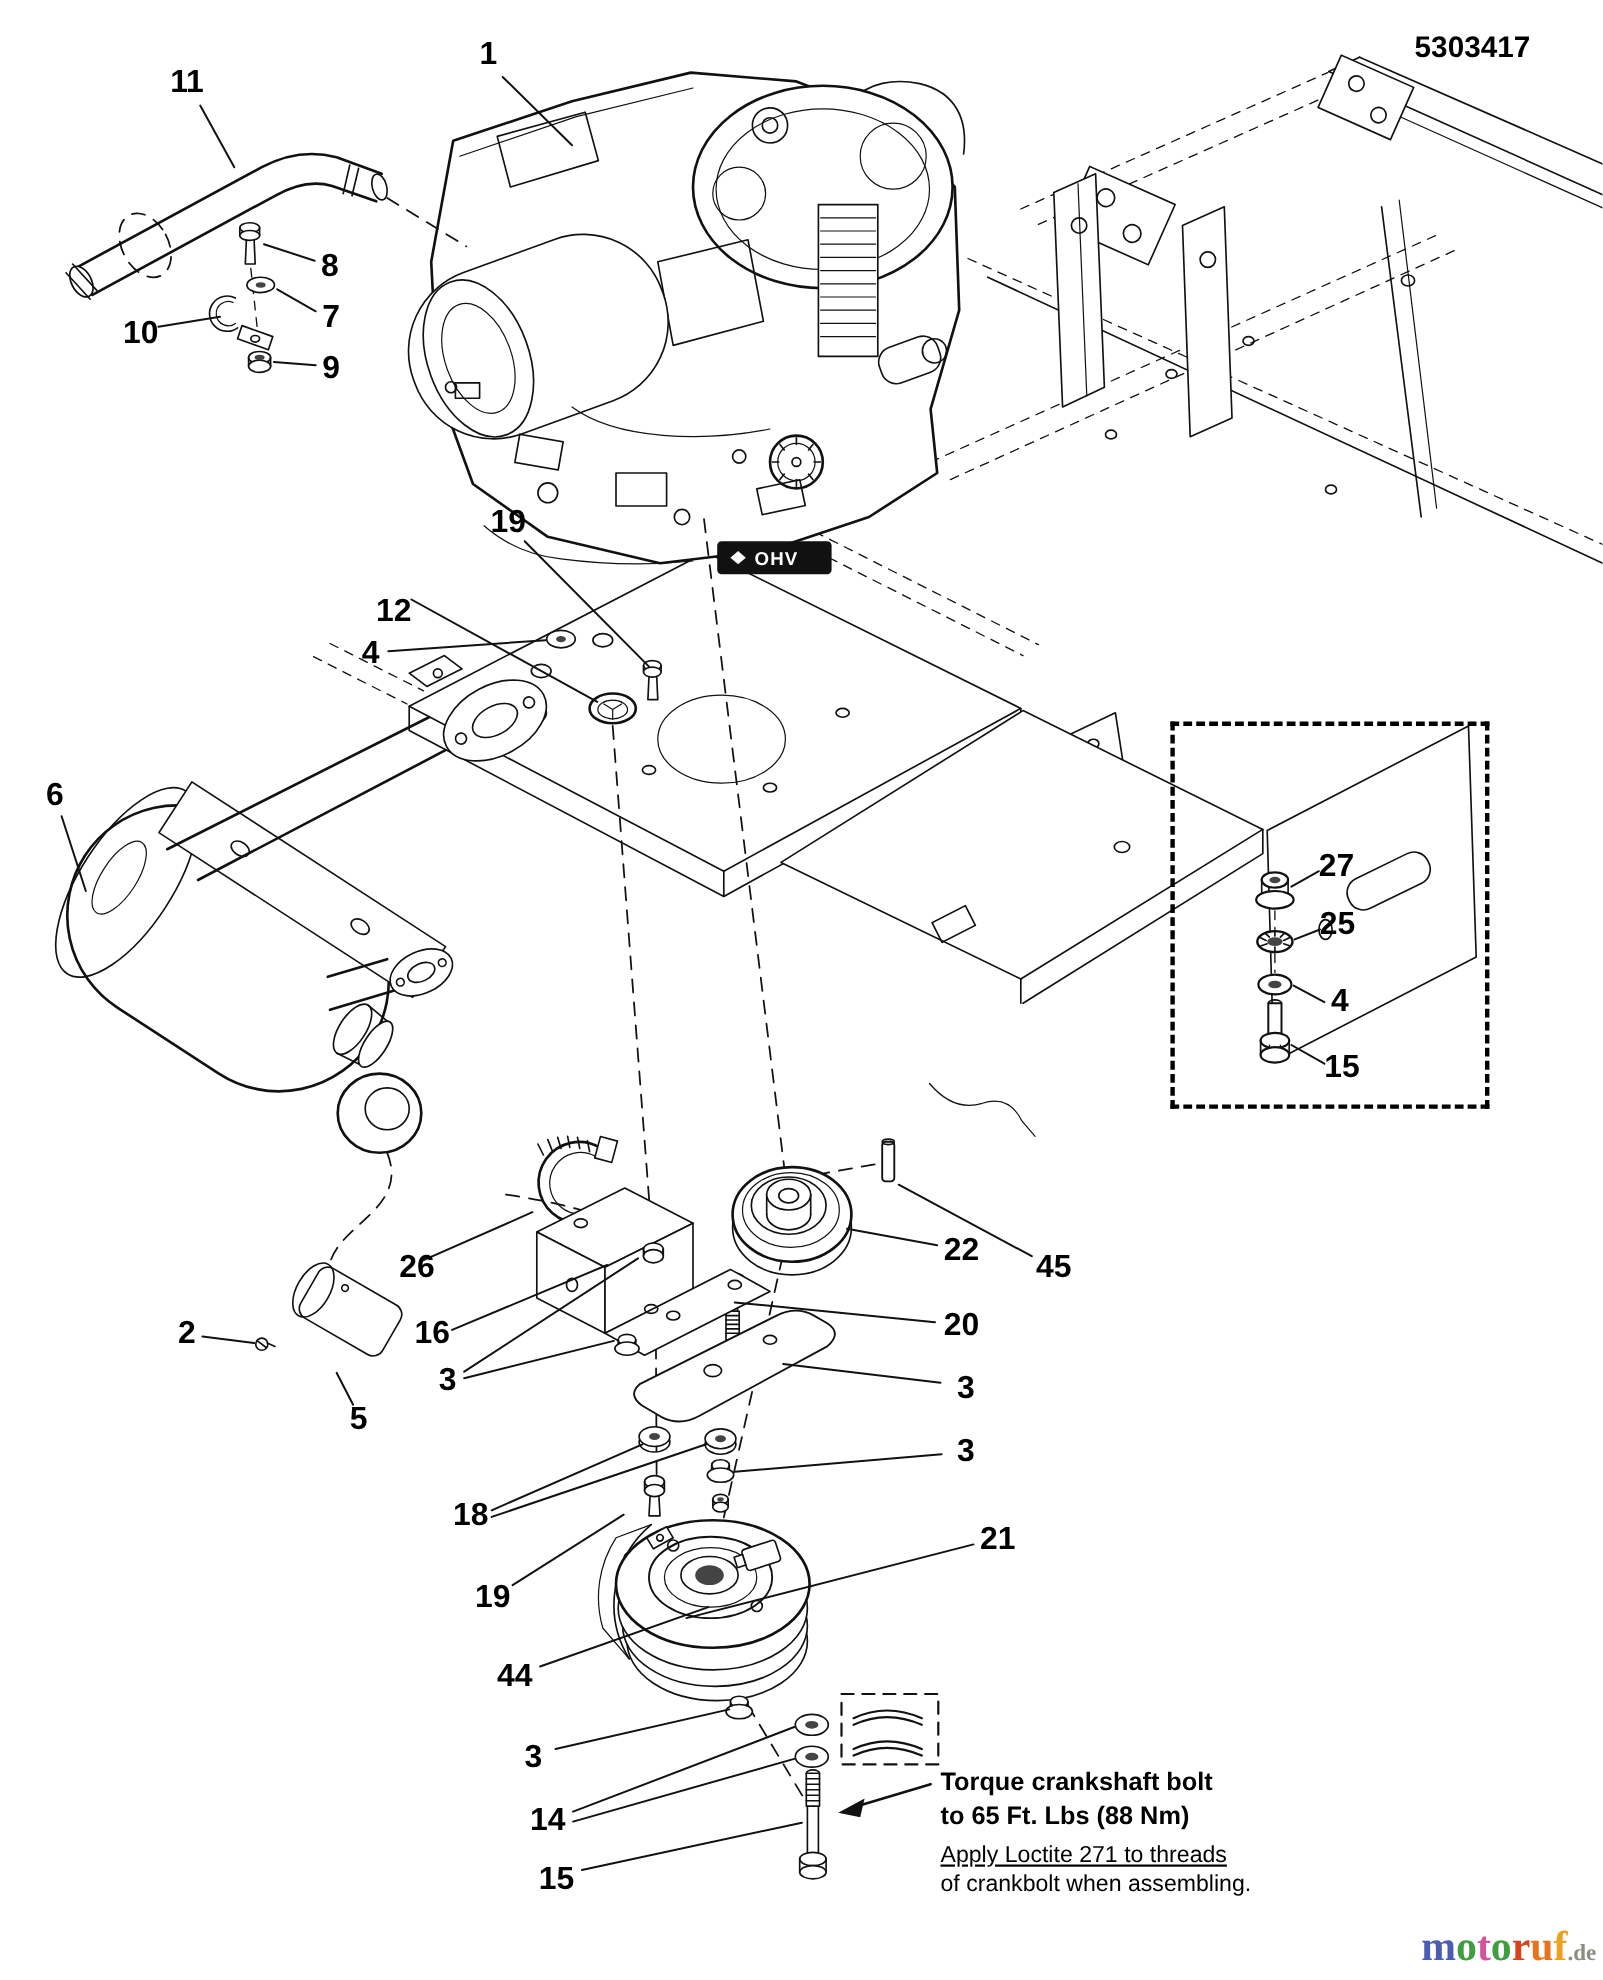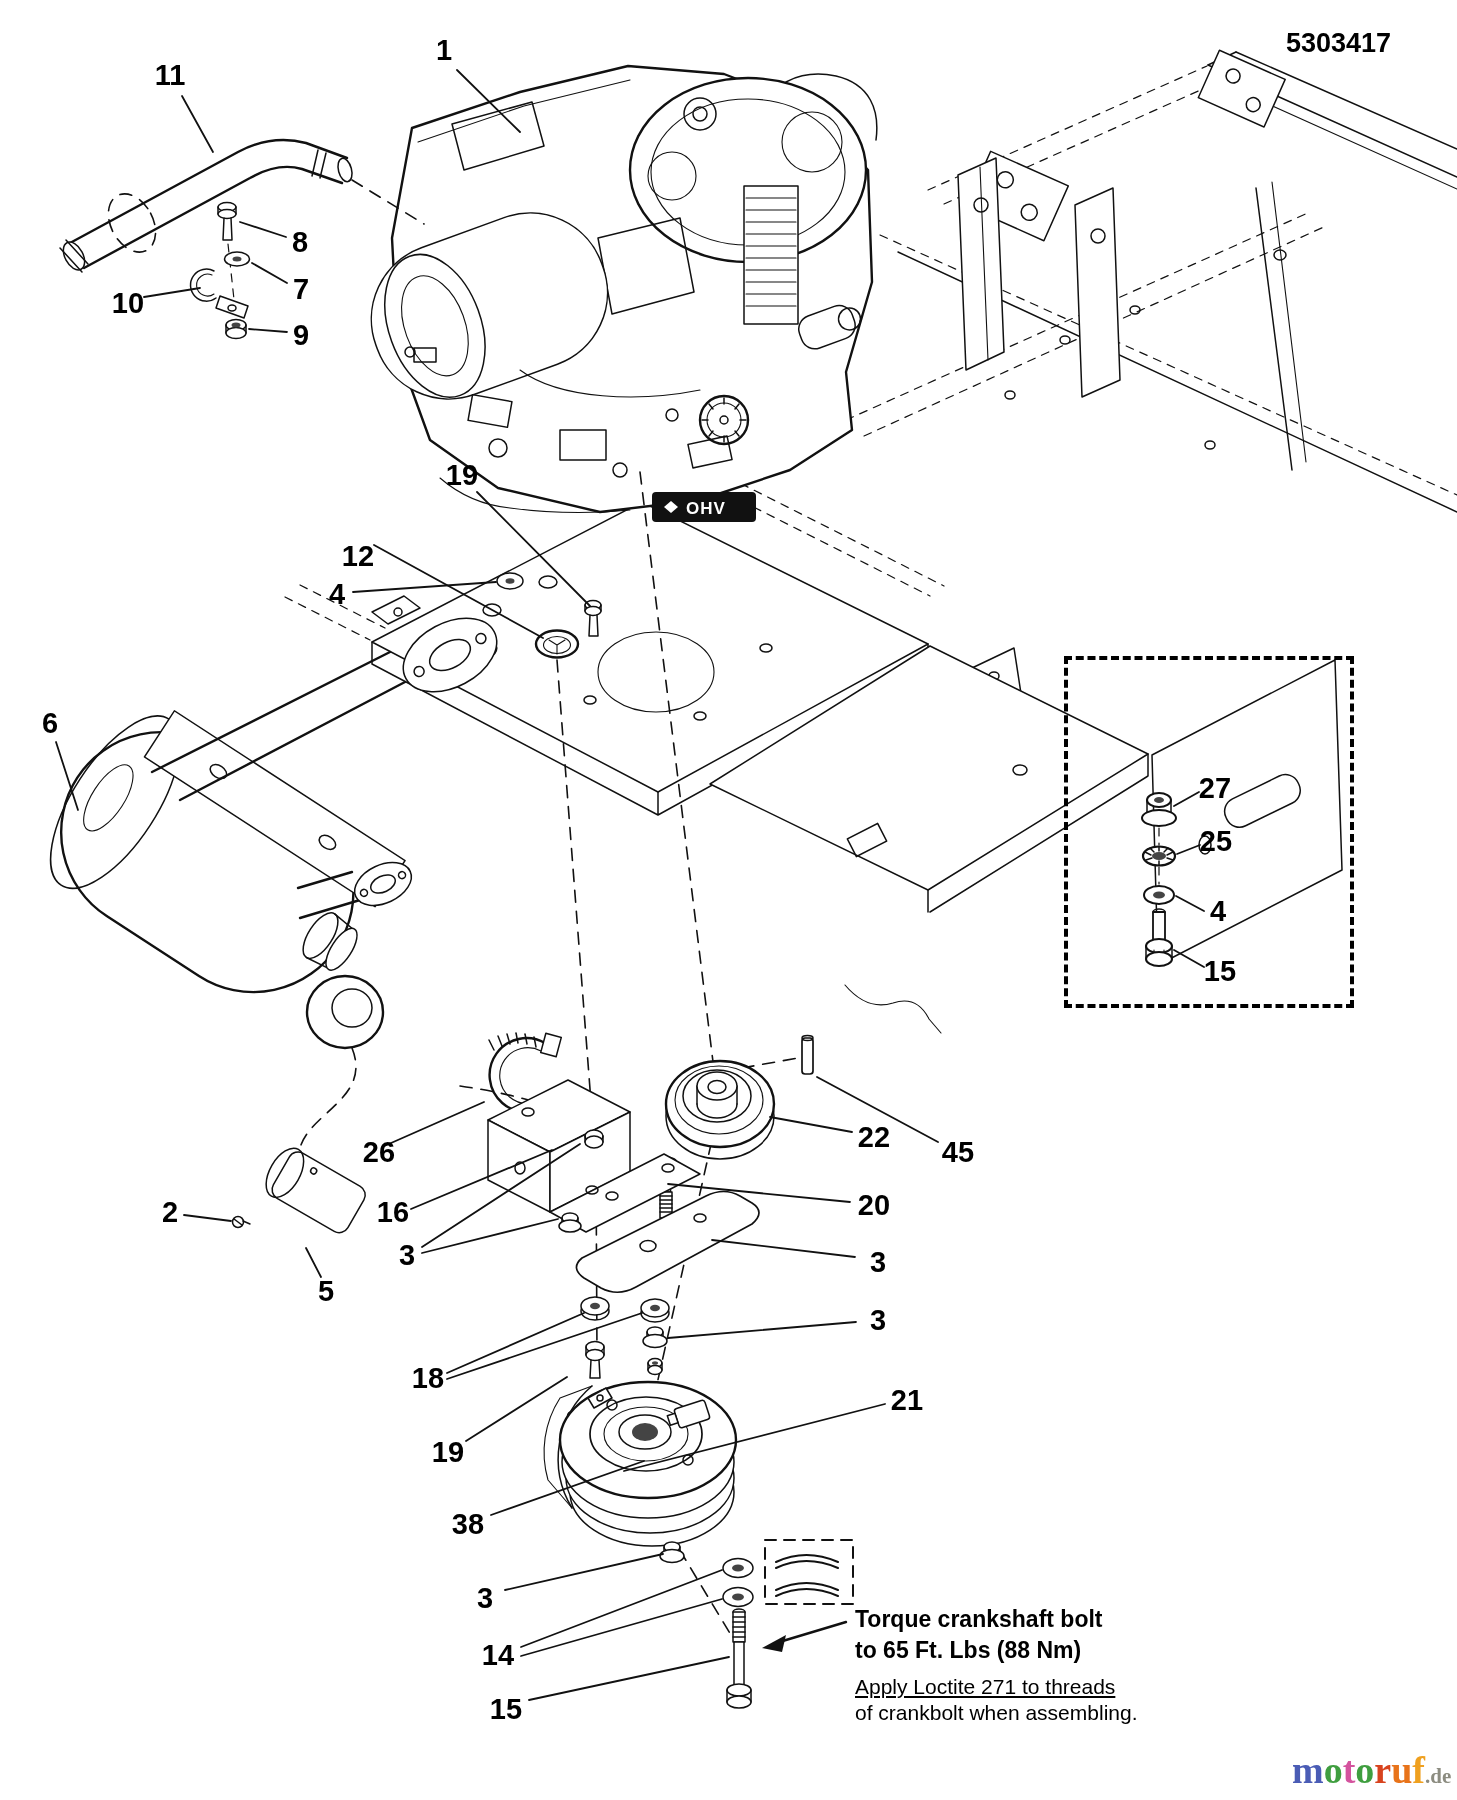--- a/index.html
+++ b/index.html
@@ -535,21 +535,21 @@
       <div class="callout" style="left: 358px; top: 556px;">12</div>
       <div class="callout" style="left: 337px; top: 594px;">4</div>
       <div class="callout" style="left: 50px; top: 723px;">6</div>
       <div class="callout" style="left: 379px; top: 1152px;">26</div>
       <div class="callout" style="left: 393px; top: 1212px;">16</div>
       <div class="callout" style="left: 407px; top: 1255px;">3</div>
       <div class="callout" style="left: 170px; top: 1212px;">2</div>
       <div class="callout" style="left: 326px; top: 1291px;">5</div>
       <div class="callout" style="left: 428px; top: 1378px;">18</div>
       <div class="callout" style="left: 448px; top: 1452px;">19</div>
-      <div class="callout" style="left: 468px; top: 1524px;">38</div>
+      <div class="callout" style="left: 468px; top: 1524px;">44</div>
       <div class="callout" style="left: 485px; top: 1598px;">3</div>
       <div class="callout" style="left: 498px; top: 1655px;">14</div>
       <div class="callout" style="left: 506px; top: 1709px;">15</div>
       <div class="callout" style="left: 874px; top: 1137px;">22</div>
       <div class="callout" style="left: 958px; top: 1152px;">45</div>
       <div class="callout" style="left: 874px; top: 1205px;">20</div>
       <div class="callout" style="left: 878px; top: 1262px;">3</div>
       <div class="callout" style="left: 878px; top: 1320px;">3</div>
       <div class="callout" style="left: 907px; top: 1400px;">21</div>
       <div class="callout" style="left: 1215px; top: 788px;">27</div>

